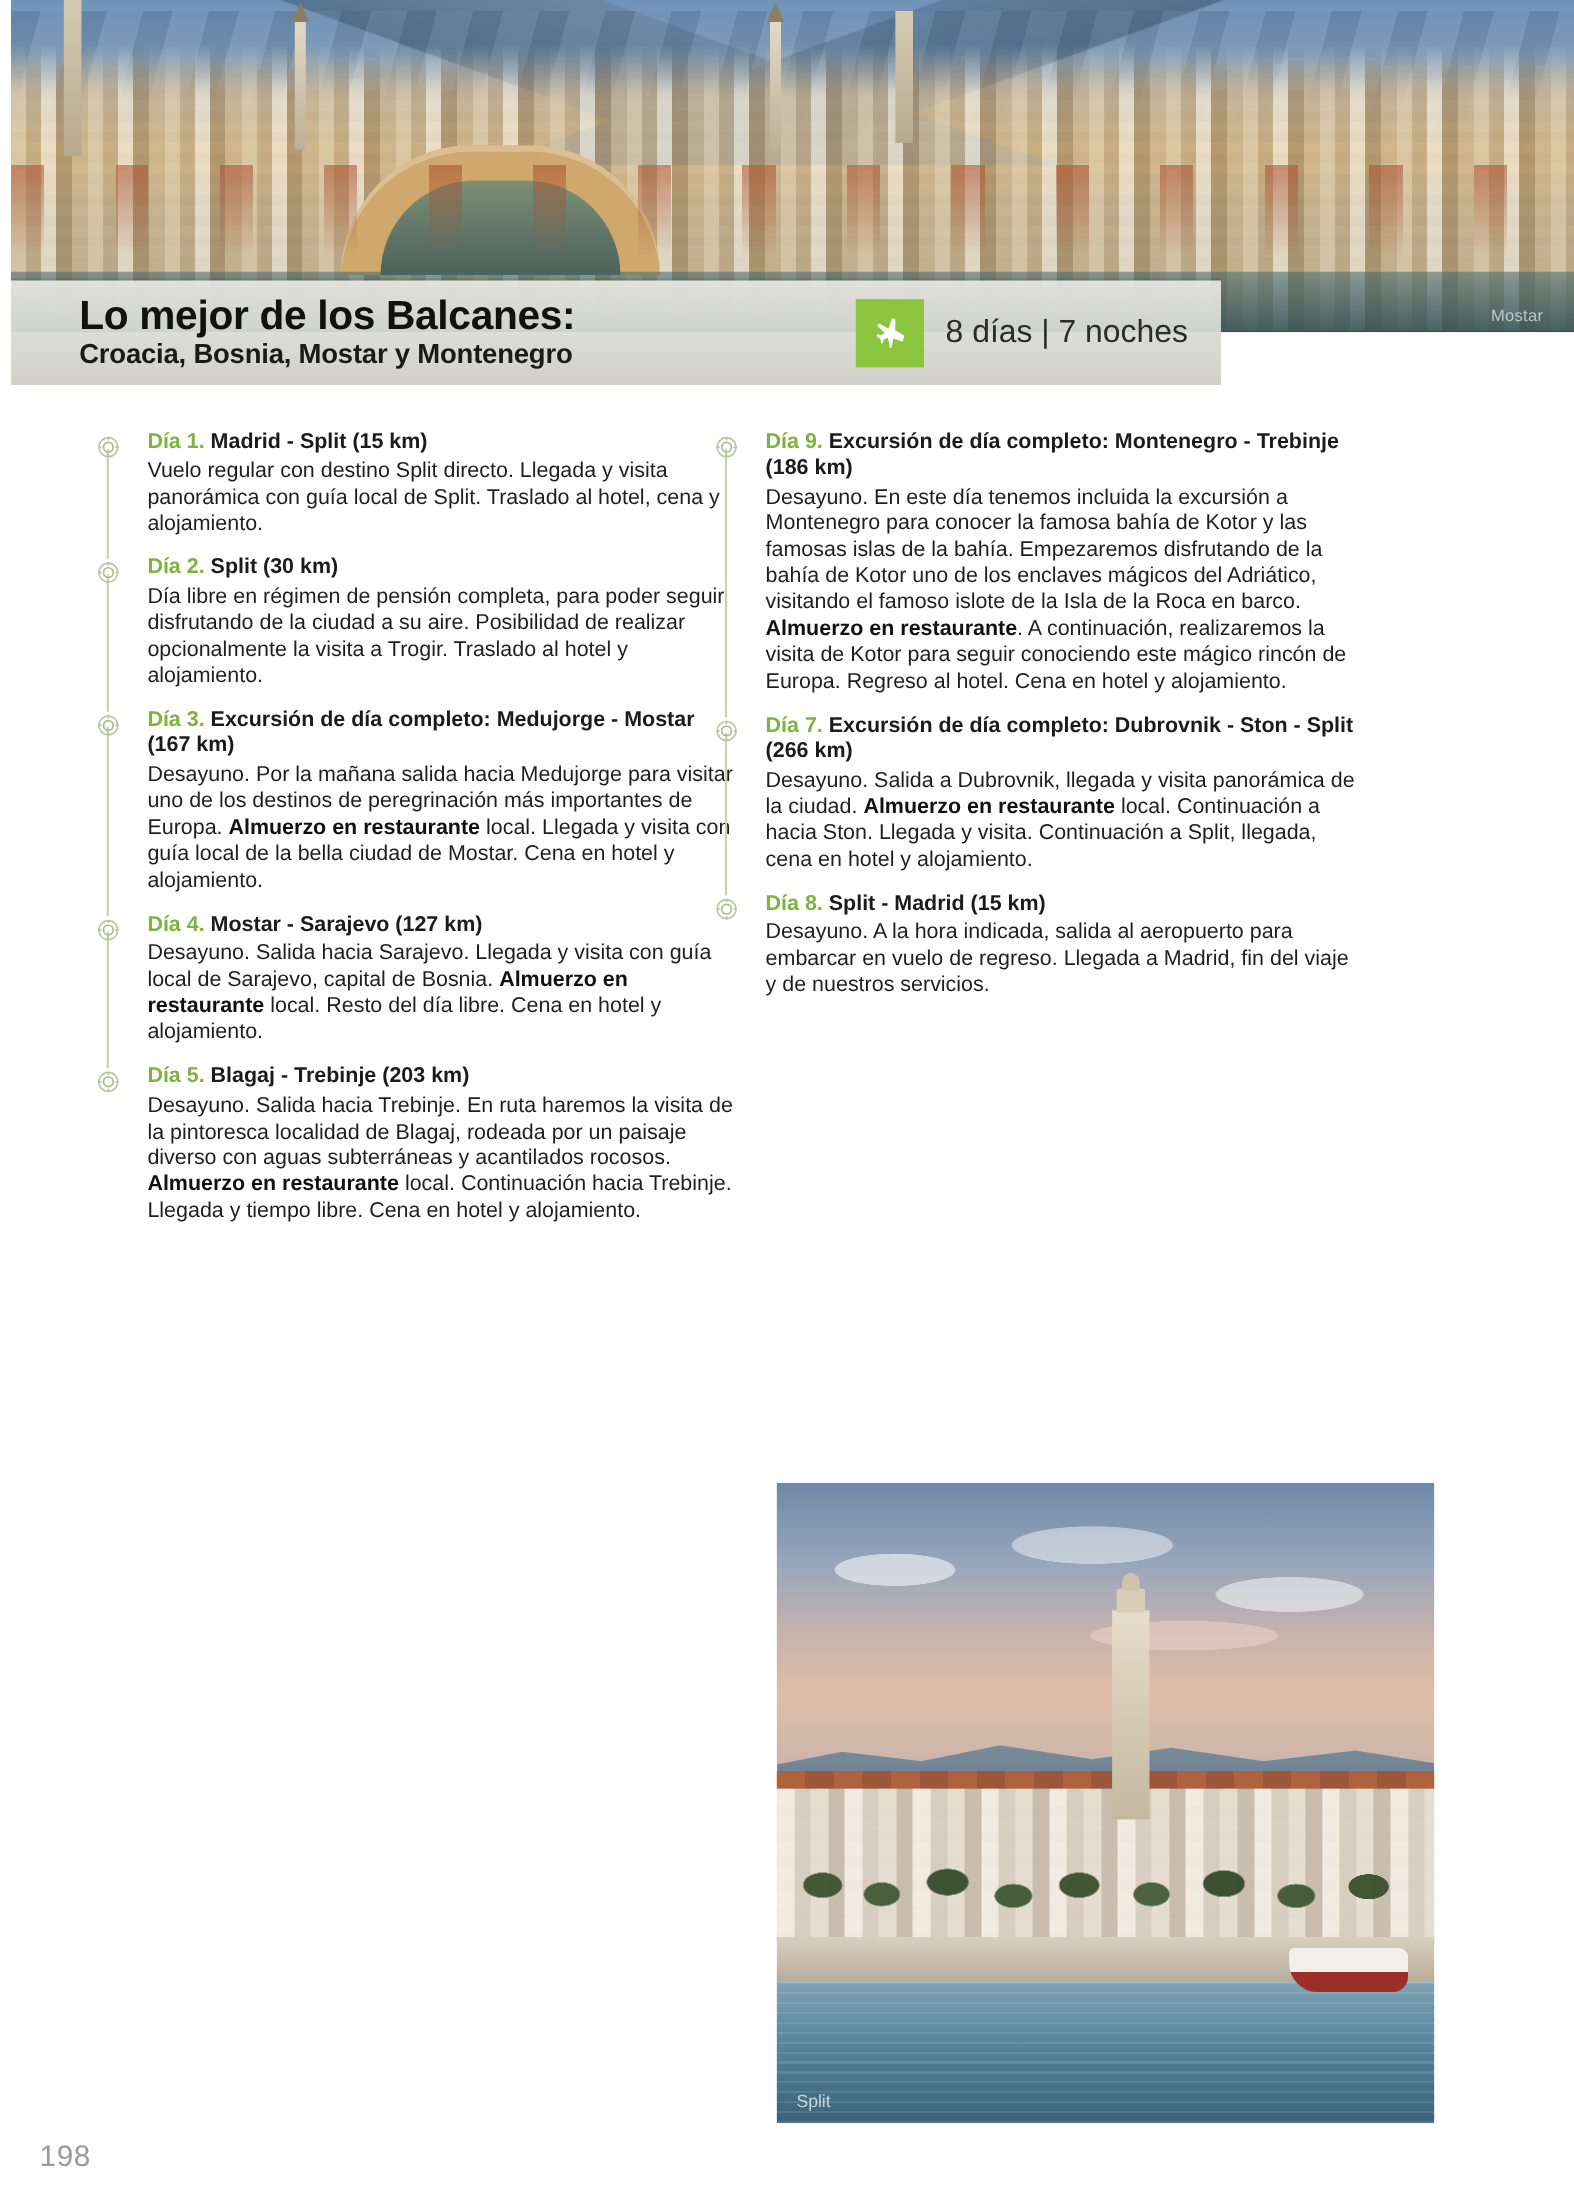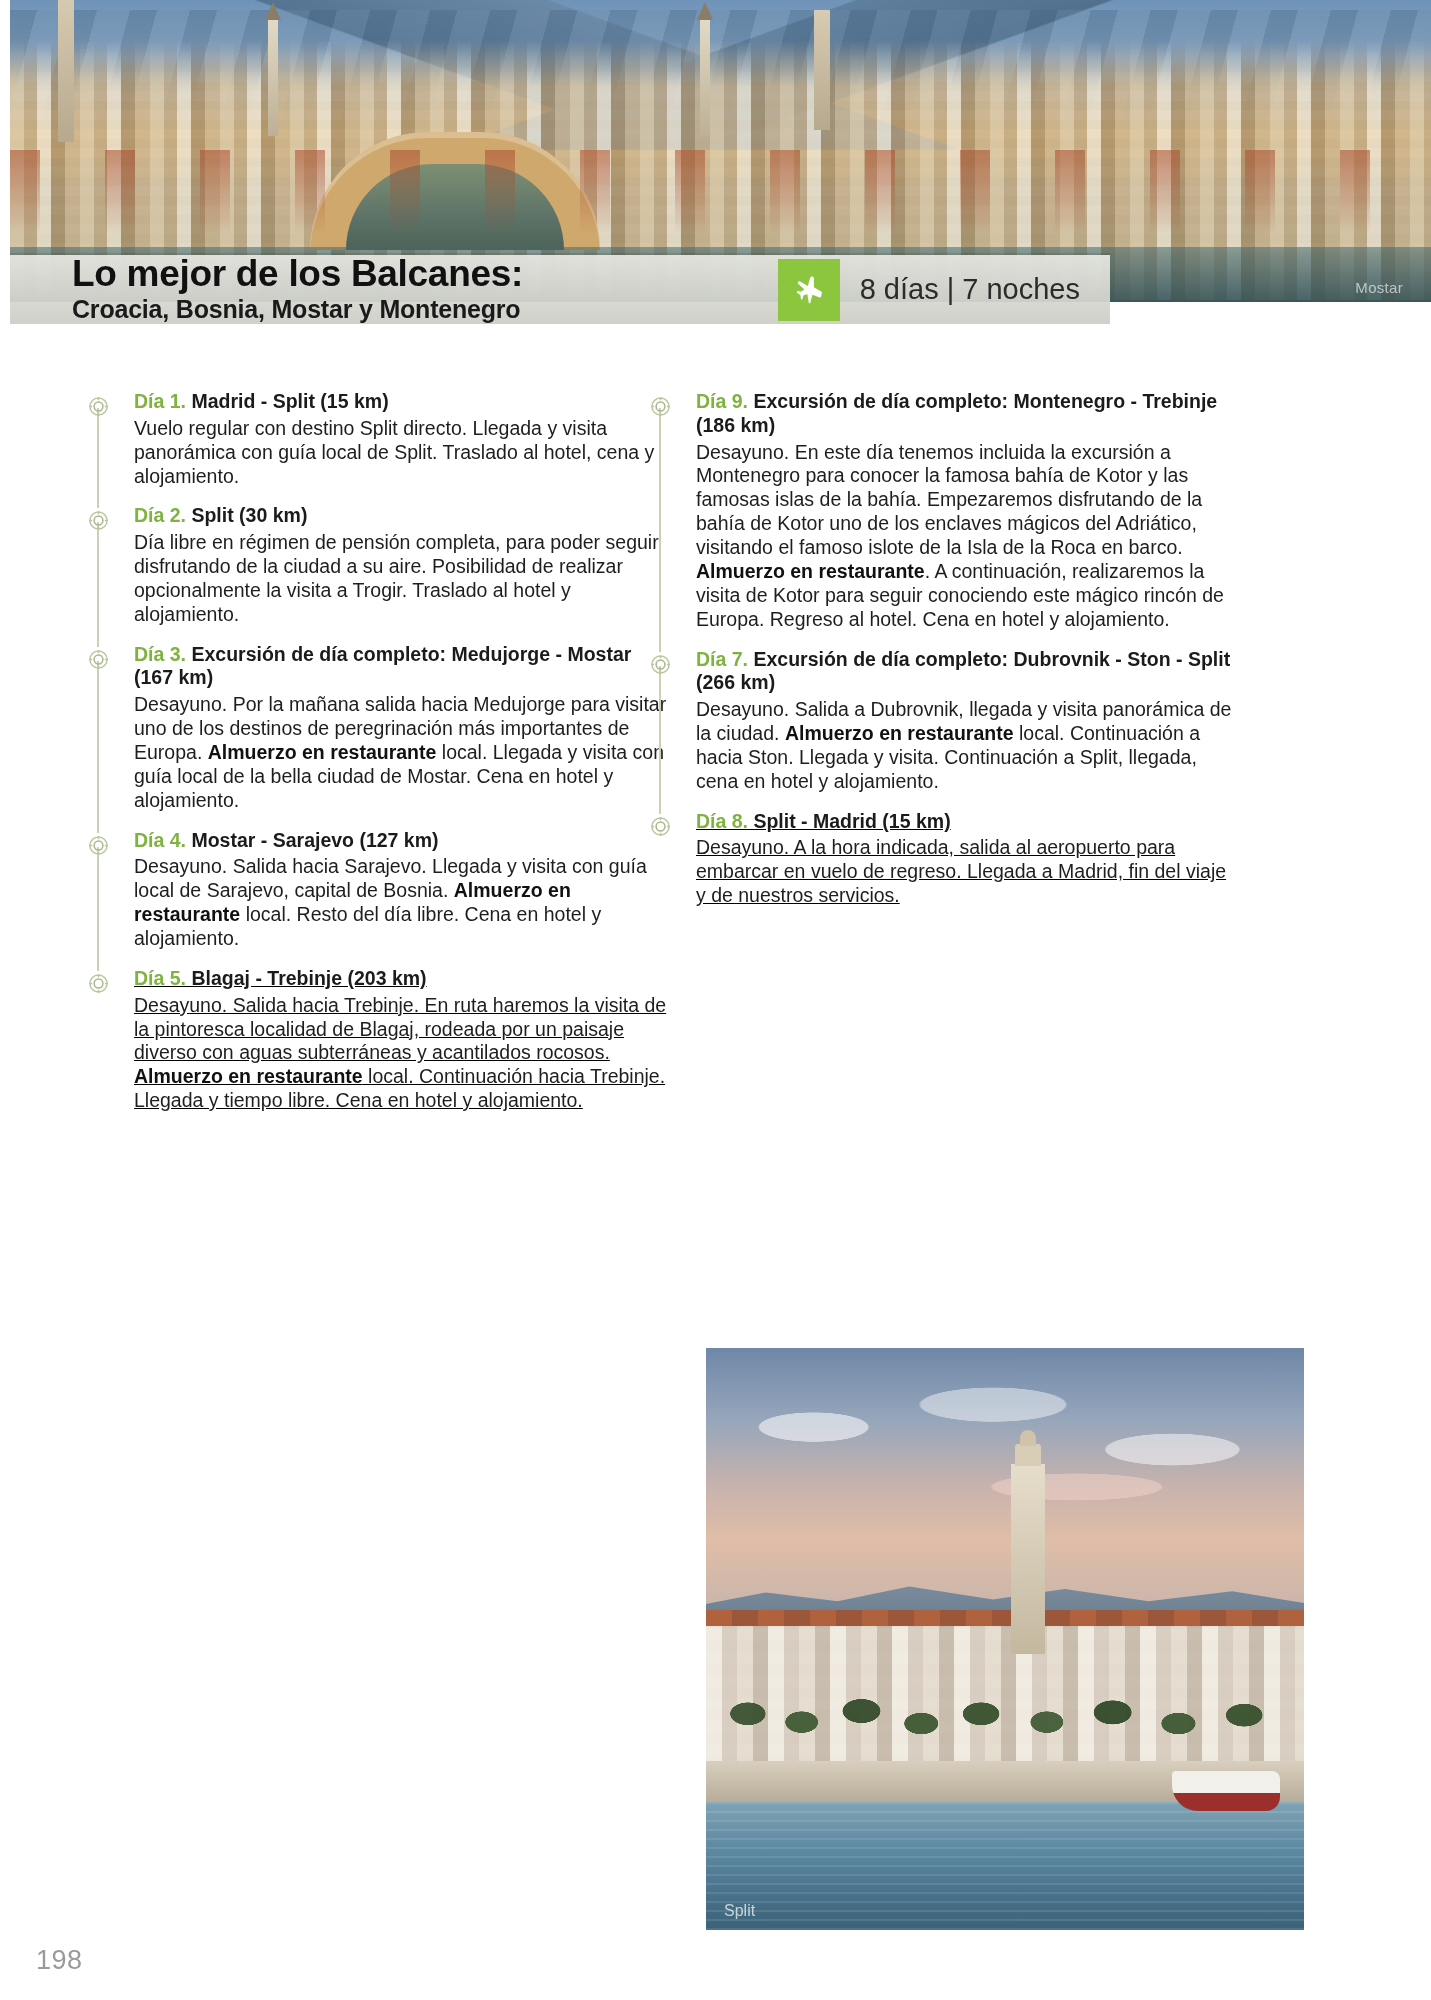--- a/index.html
+++ b/index.html
@@ -118,21 +118,21 @@
   }
   .minaret.m1{left:258px;}
   .minaret.m2{left:690px;}
   .water{
     position:absolute;left:0;bottom:0;width:100%;height:55px;
     background:linear-gradient(180deg,rgba(70,105,110,.55),rgba(46,78,86,.85));
   }
 
   
   .title-band{
-    position:absolute;left:10px;top:255px;width:1100px;height:69px;
+    position:absolute;left:10px;top:255px;width:1100px;height:95px;
     background:linear-gradient(180deg,rgba(232,232,226,.93),rgba(205,205,198,.93));
     display:flex;align-items:center;
     box-shadow:0 -2px 0 rgba(0,0,0,.08);
   }
   .title-wrap{padding-left:62px;flex:1;}
   .title-main{
     font-size:37px;font-weight:bold;color:#111111;line-height:1.03;
     letter-spacing:-.3px;font-family:"Liberation Sans", sans-serif;
   }
   .title-sub{
@@ -165,21 +165,21 @@
     position:absolute;top:0;width:585px;
   }
   .col-left{left:78px;}
   .col-right{left:640px;}
 
   .day{
     position:relative;
     padding-left:46px;
     padding-bottom:16px;
   }
-  .day:last-child{padding-bottom:0;text-decoration:underline;}
+  .day:last-child{padding-bottom:0;}
   .day .rail{
     position:absolute;left:9px;top:18px;bottom:-4px;width:2px;
     background:#c9d3b4;
   }
   .bullet{
     position:absolute;left:0;top:6px;width:21px;height:21px;
   }
   .bullet svg{width:21px;height:21px;}
 
   .day-head{

